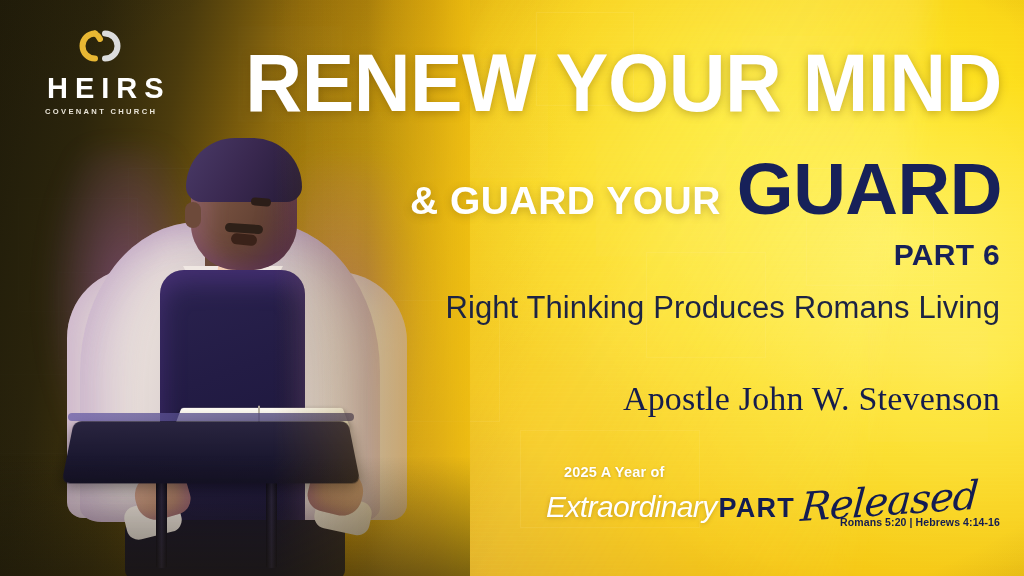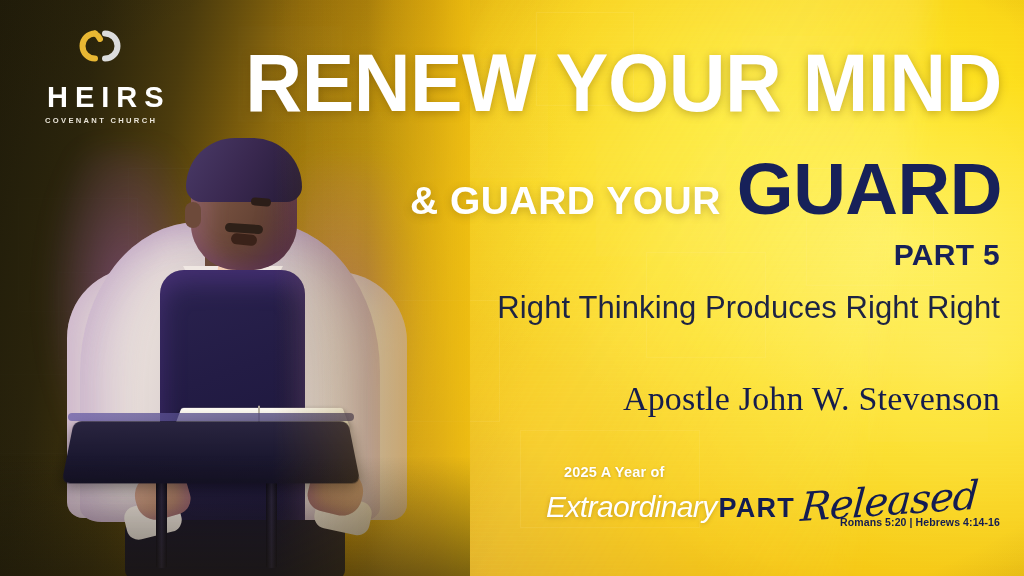--- a/index.html
+++ b/index.html
@@ -134,21 +134,21 @@
     position:absolute;left:0;bottom:0;width:470px;height:120px;
     background:linear-gradient(0deg, rgba(30,26,10,.55) 0%, rgba(30,26,10,0) 100%);
     pointer-events:none;
   }
 
   
   .logo{position:absolute;left:40px;top:24px;width:120px;text-align:center;}
   .logo-mark{height:44px;display:flex;justify-content:center;align-items:center;}
   .logo-word{
     color:#fff;font-size:29px;font-weight:700;letter-spacing:7px;
-    line-height:1.05;margin-top:14px;text-indent:7px;
+    line-height:1.05;margin-top:5px;text-indent:7px;
   }
   .logo-sub{
     color:#e9e4d8;font-size:7.6px;font-weight:700;letter-spacing:2.3px;
     margin-top:4px;text-indent:2.3px;
   }
 
   
   .t1{
     position:absolute;left:0;right:22px;top:42px;
     text-align:right;color:#ffffff;
@@ -298,22 +298,22 @@
     <div class="logo-sub">COVENANT CHURCH</div>
   </div>
 
   <div class="t1">RENEW YOUR MIND</div>
 
   <div class="t2">
     <span class="t2a">&amp; GUARD YOUR</span>
     <span class="t2b">GUARD</span>
   </div>
 
-  <div class="t3">PART 5</div>
-  <div class="t4">Right Thinking Produces Right Right</div>
+  <div class="t3">PART 6</div>
+  <div class="t4">Right Thinking Produces Romans Living</div>
   <div class="t5">Apostle John W. Stevenson</div>
 
   <div class="theme">
     <div class="th-year">2025 A Year of</div>
     <div class="th-row">
       <span class="th-extra">Extraordinary</span>
       <span class="th-grace">PART</span>
       <span class="th-rel">Released</span>
     </div>
     <div class="th-ref">Romans 5:20 | Hebrews 4:14-16</div>

